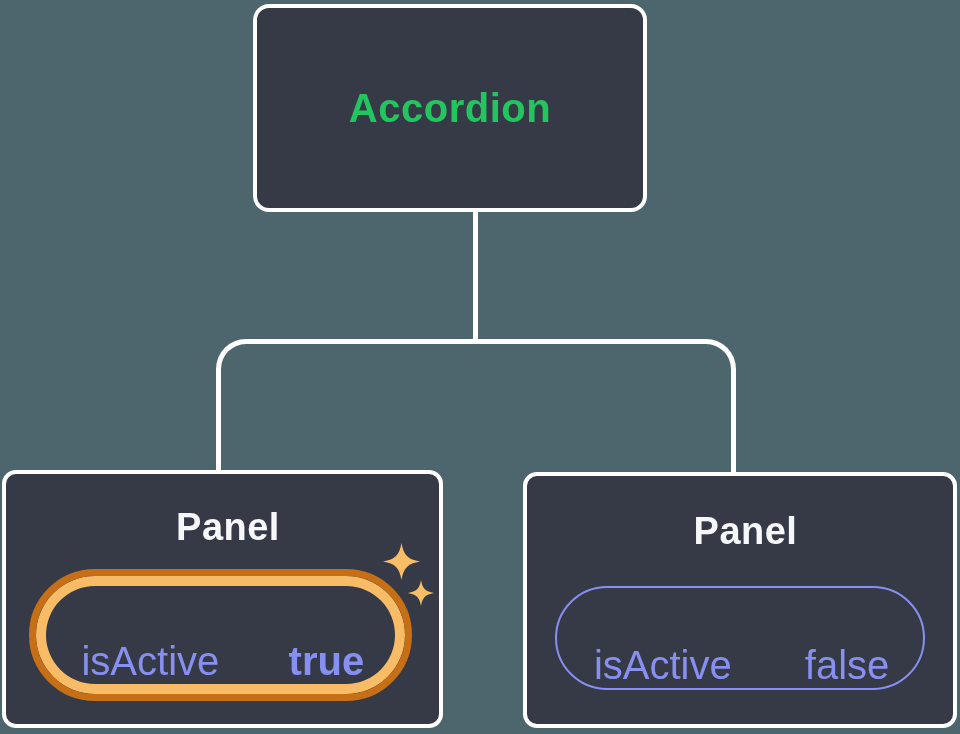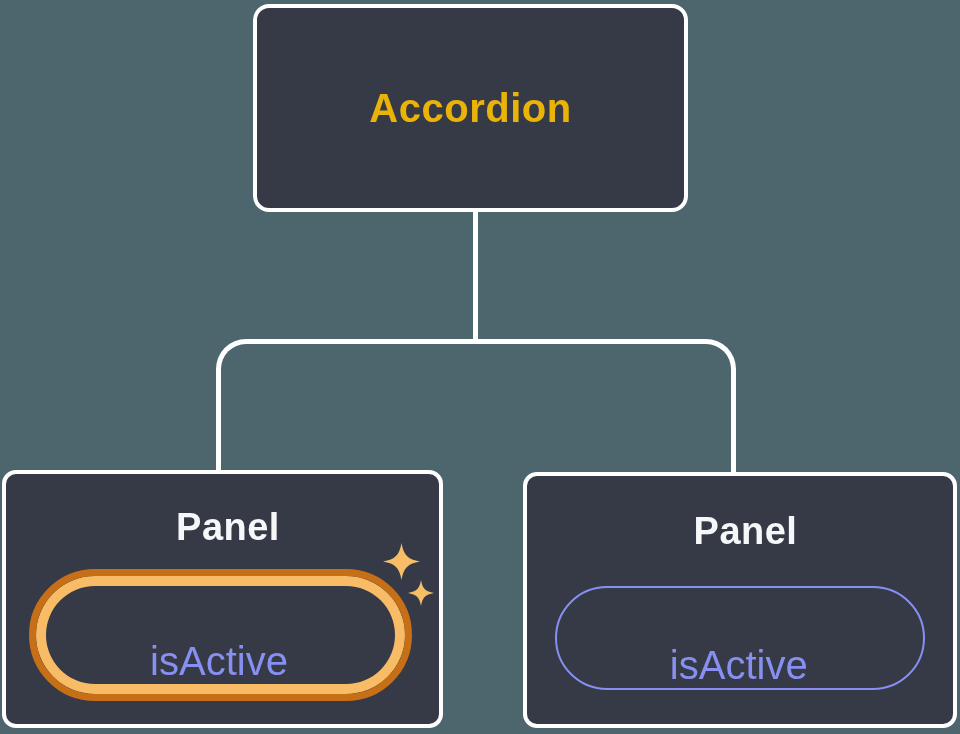--- a/index.html
+++ b/index.html
@@ -12,24 +12,24 @@
     overflow: hidden;
   }
   .node {
     position: absolute;
     background: #353a46;
     border: 4px solid #ffffff;
     box-sizing: border-box;
   }
   .root-node {
     left: 253px; top: 4px;
-    width: 435px; height: 208px;
+    width: 394px; height: 208px;
     border-radius: 16px;
     display: flex; align-items: center; justify-content: center;
-    color: #eab308;
+    color: #22c55e;
     font-size: 40px;
     font-weight: 600;
     letter-spacing: 0.5px;
   }
   .conn-stem {
     position: absolute;
     left: 473px; top: 210px;
     width: 5px; height: 131px;
     background: #ffffff;
   }
@@ -105,28 +105,30 @@
   </div>
 
   <div class="conn-stem"></div>
   <div class="conn-bracket"></div>
 
   <div class="node panel-node panel-a">
     <div class="panel-title">Panel</div>
     <div class="pill pill-active">
       <div class="pill-cell cell-name">isActive</div>
       <div class="pill-divider divider-active"></div>
+      <div class="pill-cell cell-value">true</div>
     </div>
     <svg class="sparkles" viewBox="0 0 55 63" aria-hidden="true">
       <path transform="scale(0.37)" d="M50 0 C56 33 67 44 100 50 C67 56 56 67 50 100 C44 67 33 56 0 50 C33 44 44 33 50 0 Z"></path>
       <path transform="translate(25,37) scale(0.26)" d="M50 0 C56 33 67 44 100 50 C67 56 56 67 50 100 C44 67 33 56 0 50 C33 44 44 33 50 0 Z"></path>
     </svg>
   </div>
 
   <div class="node panel-node panel-b">
     <div class="panel-title">Panel</div>
     <div class="pill pill-inactive">
       <div class="pill-cell cell-name">isActive</div>
       <div class="pill-divider divider-inactive"></div>
+      <div class="pill-cell cell-value">false</div>
     </div>
   </div>
 
 </div>
 
 </body></html>

